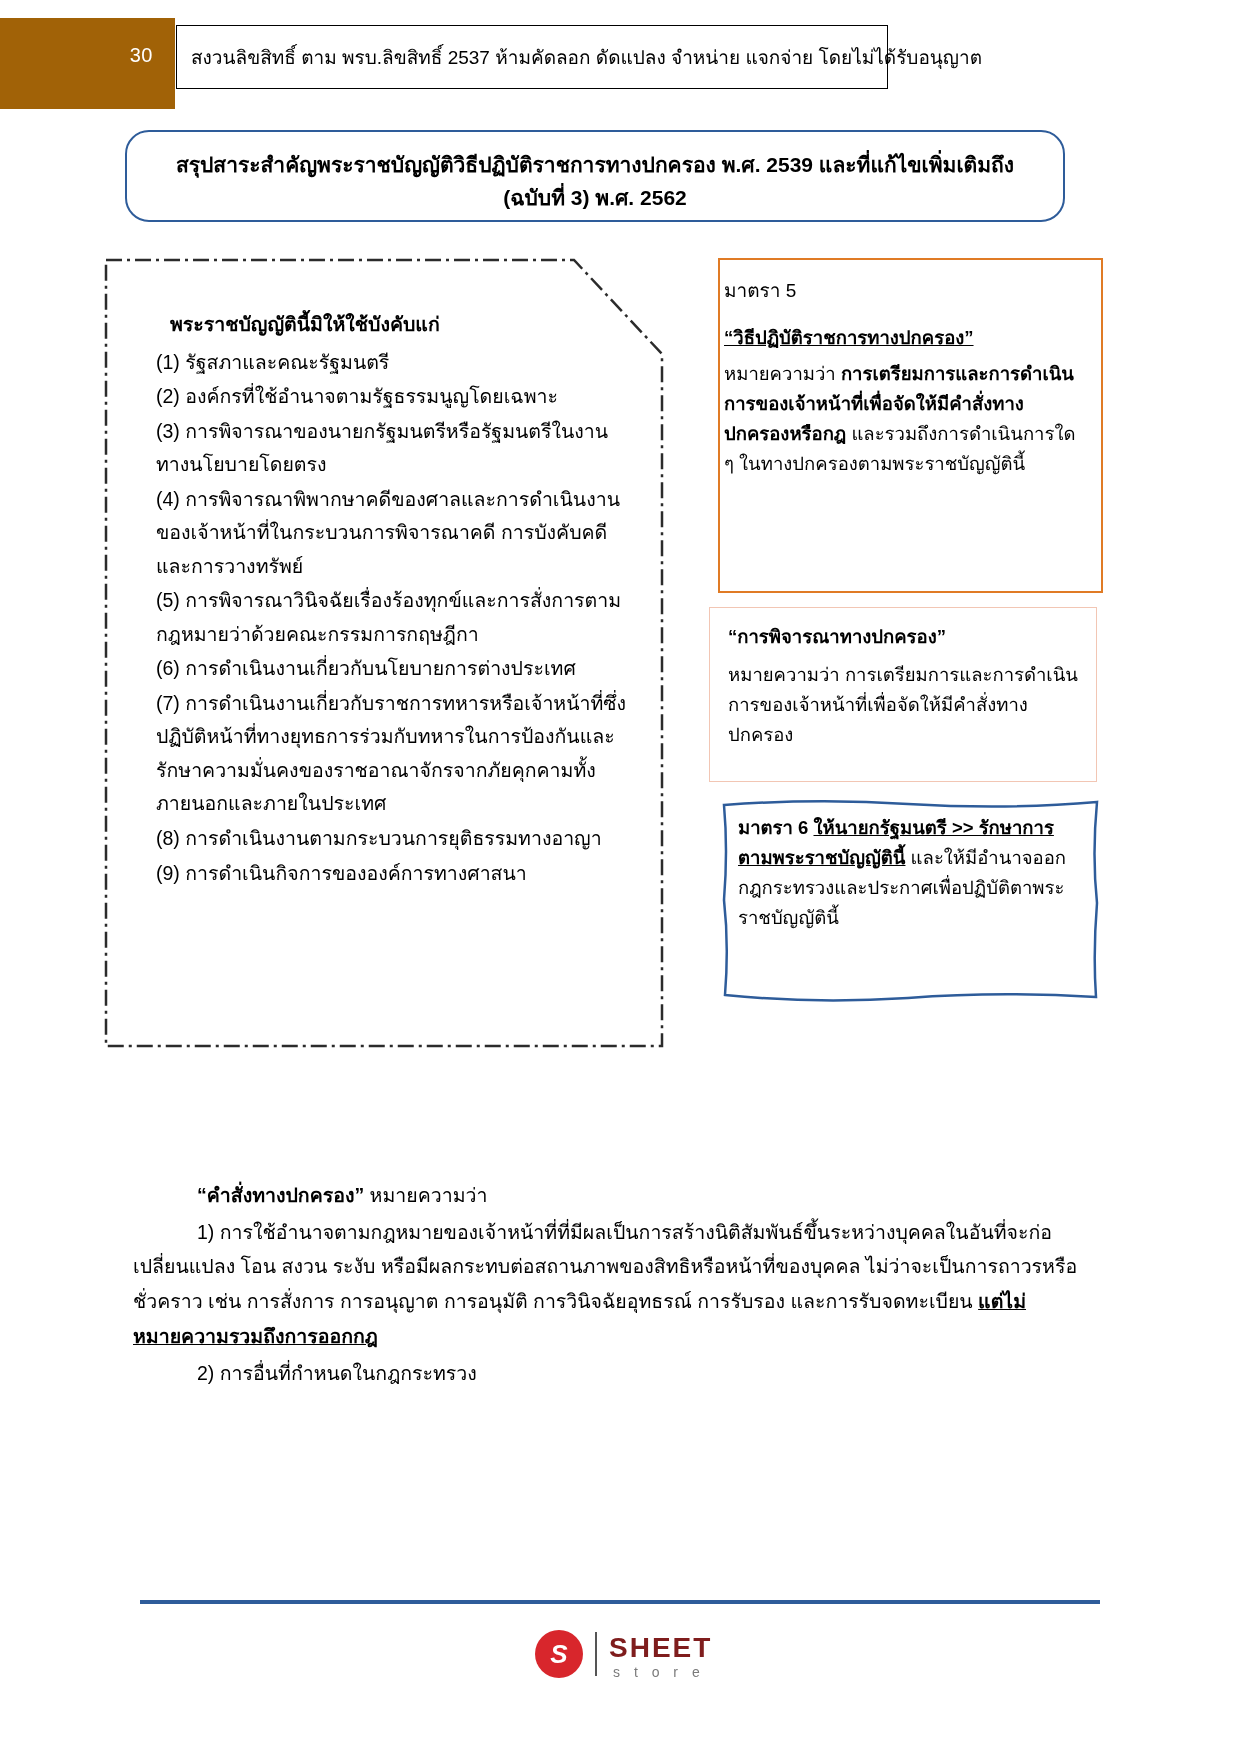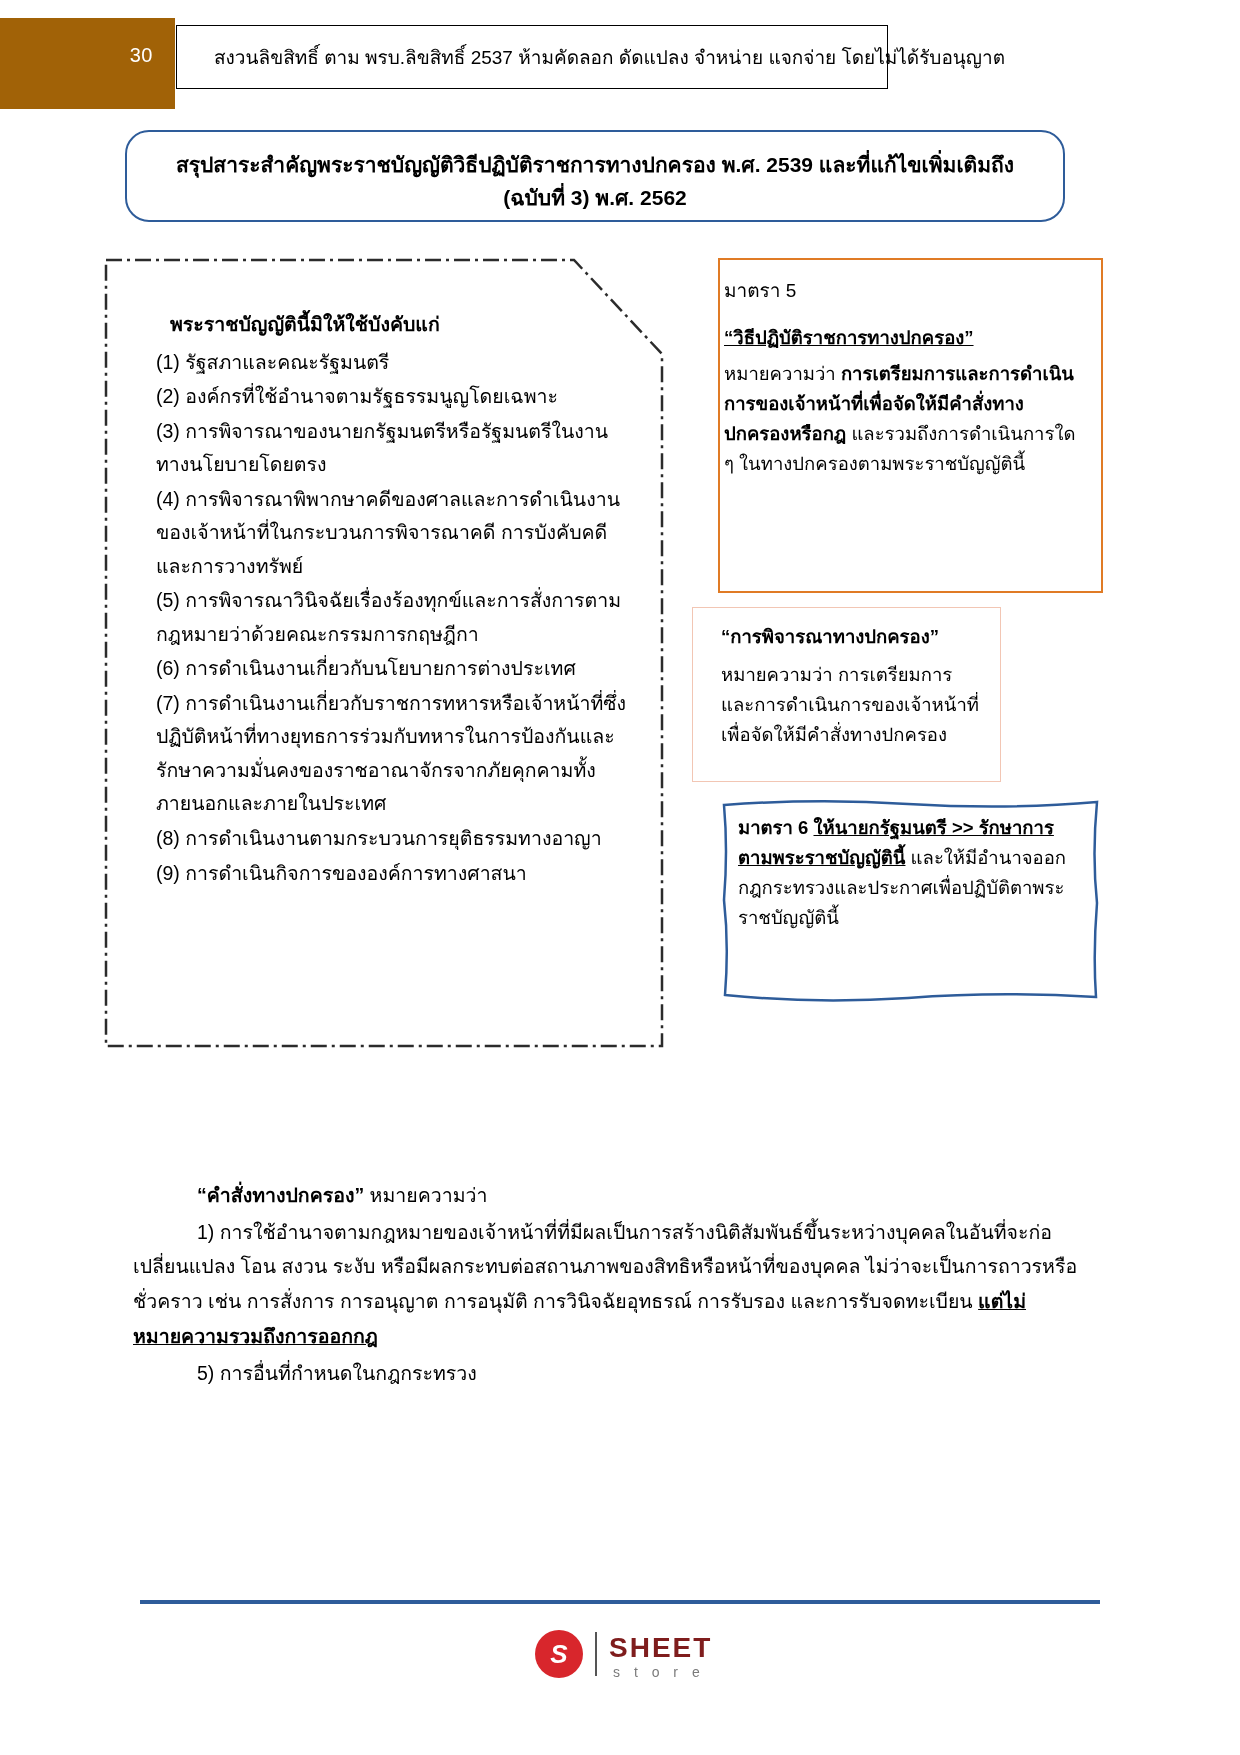--- a/index.html
+++ b/index.html
@@ -41,21 +41,20 @@
     height: 64px;
     border: 1px solid #000000;
     box-sizing: border-box;
   }
   .header-bar .txt {
     position: absolute;
     left: 14px;
     top: 16px;
     font-size: 19px;
     white-space: nowrap;
-    margin-left: 23px;
   }
 
   
   .title-box {
     position: absolute;
     left: 125px;
     top: 130px;
     width: 940px;
     height: 92px;
     border: 2px solid #2e5c9a;
@@ -123,27 +122,27 @@
     margin-bottom: 16px;
   }
   .box-m5 .u {
     text-decoration: underline;
     font-weight: bold;
   }
   .bld { font-weight: bold; }
 
   .box-pijarana {
     position: absolute;
-    left: 692px;
+    left: 709px;
     top: 607px;
-    width: 309px;
+    width: 388px;
     height: 175px;
     border: 1.5px solid #f2c6b4;
     box-sizing: border-box;
-    padding: 14px 18px 0 28px;
+    padding: 14px 18px 0 18px;
     font-size: 18.5px;
     line-height: 1.62;
   }
   .box-pijarana .t {
     font-weight: bold;
     margin-bottom: 8px;
   }
 
   .box-m6 {
     position: absolute;
@@ -301,21 +300,21 @@
   </div>
 </div>
 
 <div class="bottom">
   <p class="indent">
     <span class="bld">“คำสั่งทางปกครอง”</span><span> หมายความว่า</span>
   </p>
   <p class="indent">
     <span>1) การใช้อำนาจตามกฎหมายของเจ้าหน้าที่ที่มีผลเป็นการสร้างนิติสัมพันธ์ขึ้นระหว่างบุคคลในอันที่จะก่อ เปลี่ยนแปลง โอน สงวน ระงับ หรือมีผลกระทบต่อสถานภาพของสิทธิหรือหน้าที่ของบุคคล ไม่ว่าจะเป็นการถาวรหรือชั่วคราว เช่น การสั่งการ การอนุญาต การอนุมัติ การวินิจฉัยอุทธรณ์ การรับรอง และการรับจดทะเบียน </span><span class="ul-bold">แต่ไม่หมายความรวมถึงการออกกฎ</span>
   </p>
-  <p class="indent">5) การอื่นที่กำหนดในกฎกระทรวง</p>
+  <p class="indent">2) การอื่นที่กำหนดในกฎกระทรวง</p>
 </div>
 
 <div class="footer-rule"></div>
 <div class="footer-logo">
   <div class="mark">S</div>
   <div class="divider"></div>
   <div class="word">SHEET</div>
   <div class="sub">s t o r e</div>
 </div>
 

